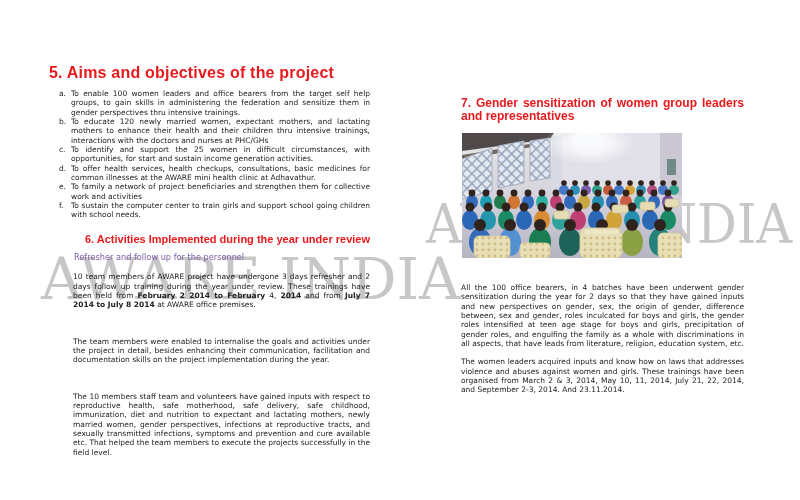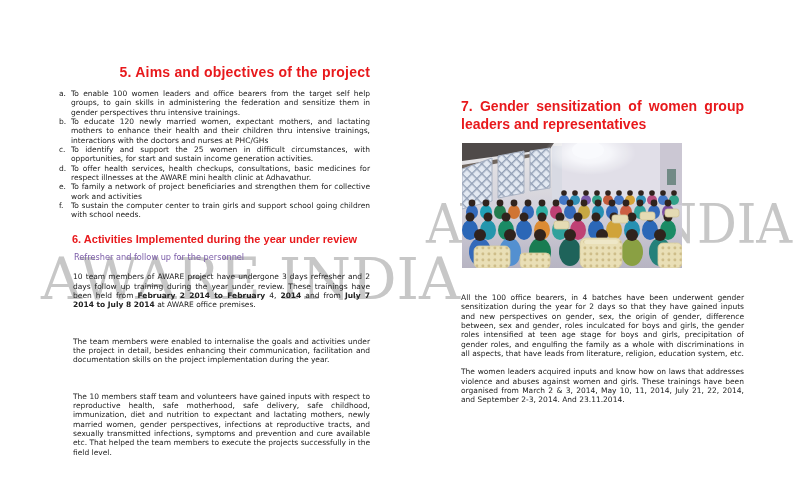--- a/index.html
+++ b/index.html
@@ -28,23 +28,23 @@
   #wm-right{left:426px;top:198px;font-size:54px;transform:scaleX(0.92);}
   
   .page{position:absolute;z-index:1;}
   #left-page{left:45px;top:66px;width:325px;}
   #right-page{left:461px;top:97px;width:283px;}
   
   .h-red{
     color:var(--heading);font-weight:bold;margin:0;
     font-family:"Liberation Sans",sans-serif;
   }
-  #title5{font-size:14px;line-height:13px;padding-left:4px;letter-spacing:.2px;text-align:right;}
-  #title6{font-size:11px;line-height:13.5px;margin-left:27px;width:298px;margin-top:13px;}
-  #title7{font-size:14px;line-height:18px;width:283px;text-align:justify;}
+  #title5{font-size:16px;line-height:13px;padding-left:4px;letter-spacing:.2px;}
+  #title6{font-size:11px;line-height:13.5px;margin-left:27px;width:298px;margin-top:13px;text-align:right;}
+  #title7{font-size:12px;line-height:13px;width:283px;text-align:justify;}
   #subtitle6{
     margin-left:29px;margin-top:6px;
     color:var(--subheading);font-size:8.2px;line-height:10px;
   }
   
   .body-txt{font-size:7.5px;line-height:9.35px;text-align:justify;}
   .objectives{margin-top:10px;}
   .obj-item{display:flex;padding-left:14px;margin:0;}
   .obj-letter{width:12px;flex:none;}
   .obj-text{flex:1;text-align:justify;}
@@ -79,21 +79,21 @@
     <div class="obj-item">
       <span class="obj-letter">b.</span>
       <span class="obj-text">To educate 120 newly married women, expectant mothers, and lactating mothers to enhance their health and their children thru intensive trainings, interactions with the doctors and nurses at PHC/GHs</span>
     </div>
     <div class="obj-item">
       <span class="obj-letter">c.</span>
       <span class="obj-text">To identify and support the 25 women in difficult circumstances, with opportunities, for start and sustain income generation activities.</span>
     </div>
     <div class="obj-item">
       <span class="obj-letter">d.</span>
-      <span class="obj-text">To offer health services, health checkups, consultations, basic medicines for respect illnesses at the AWARE mini health clinic at Adhavathur.</span>
+      <span class="obj-text">To offer health services, health checkups, consultations, basic medicines for common illnesses at the AWARE mini health clinic at Adhavathur.</span>
     </div>
     <div class="obj-item">
       <span class="obj-letter">e.</span>
       <span class="obj-text">To family a network of project beneficiaries and strengthen them for collective work and activities</span>
     </div>
     <div class="obj-item">
       <span class="obj-letter">f.</span>
       <span class="obj-text">To sustain the computer center to train girls and support school going children with school needs.</span>
     </div>
   </div>

